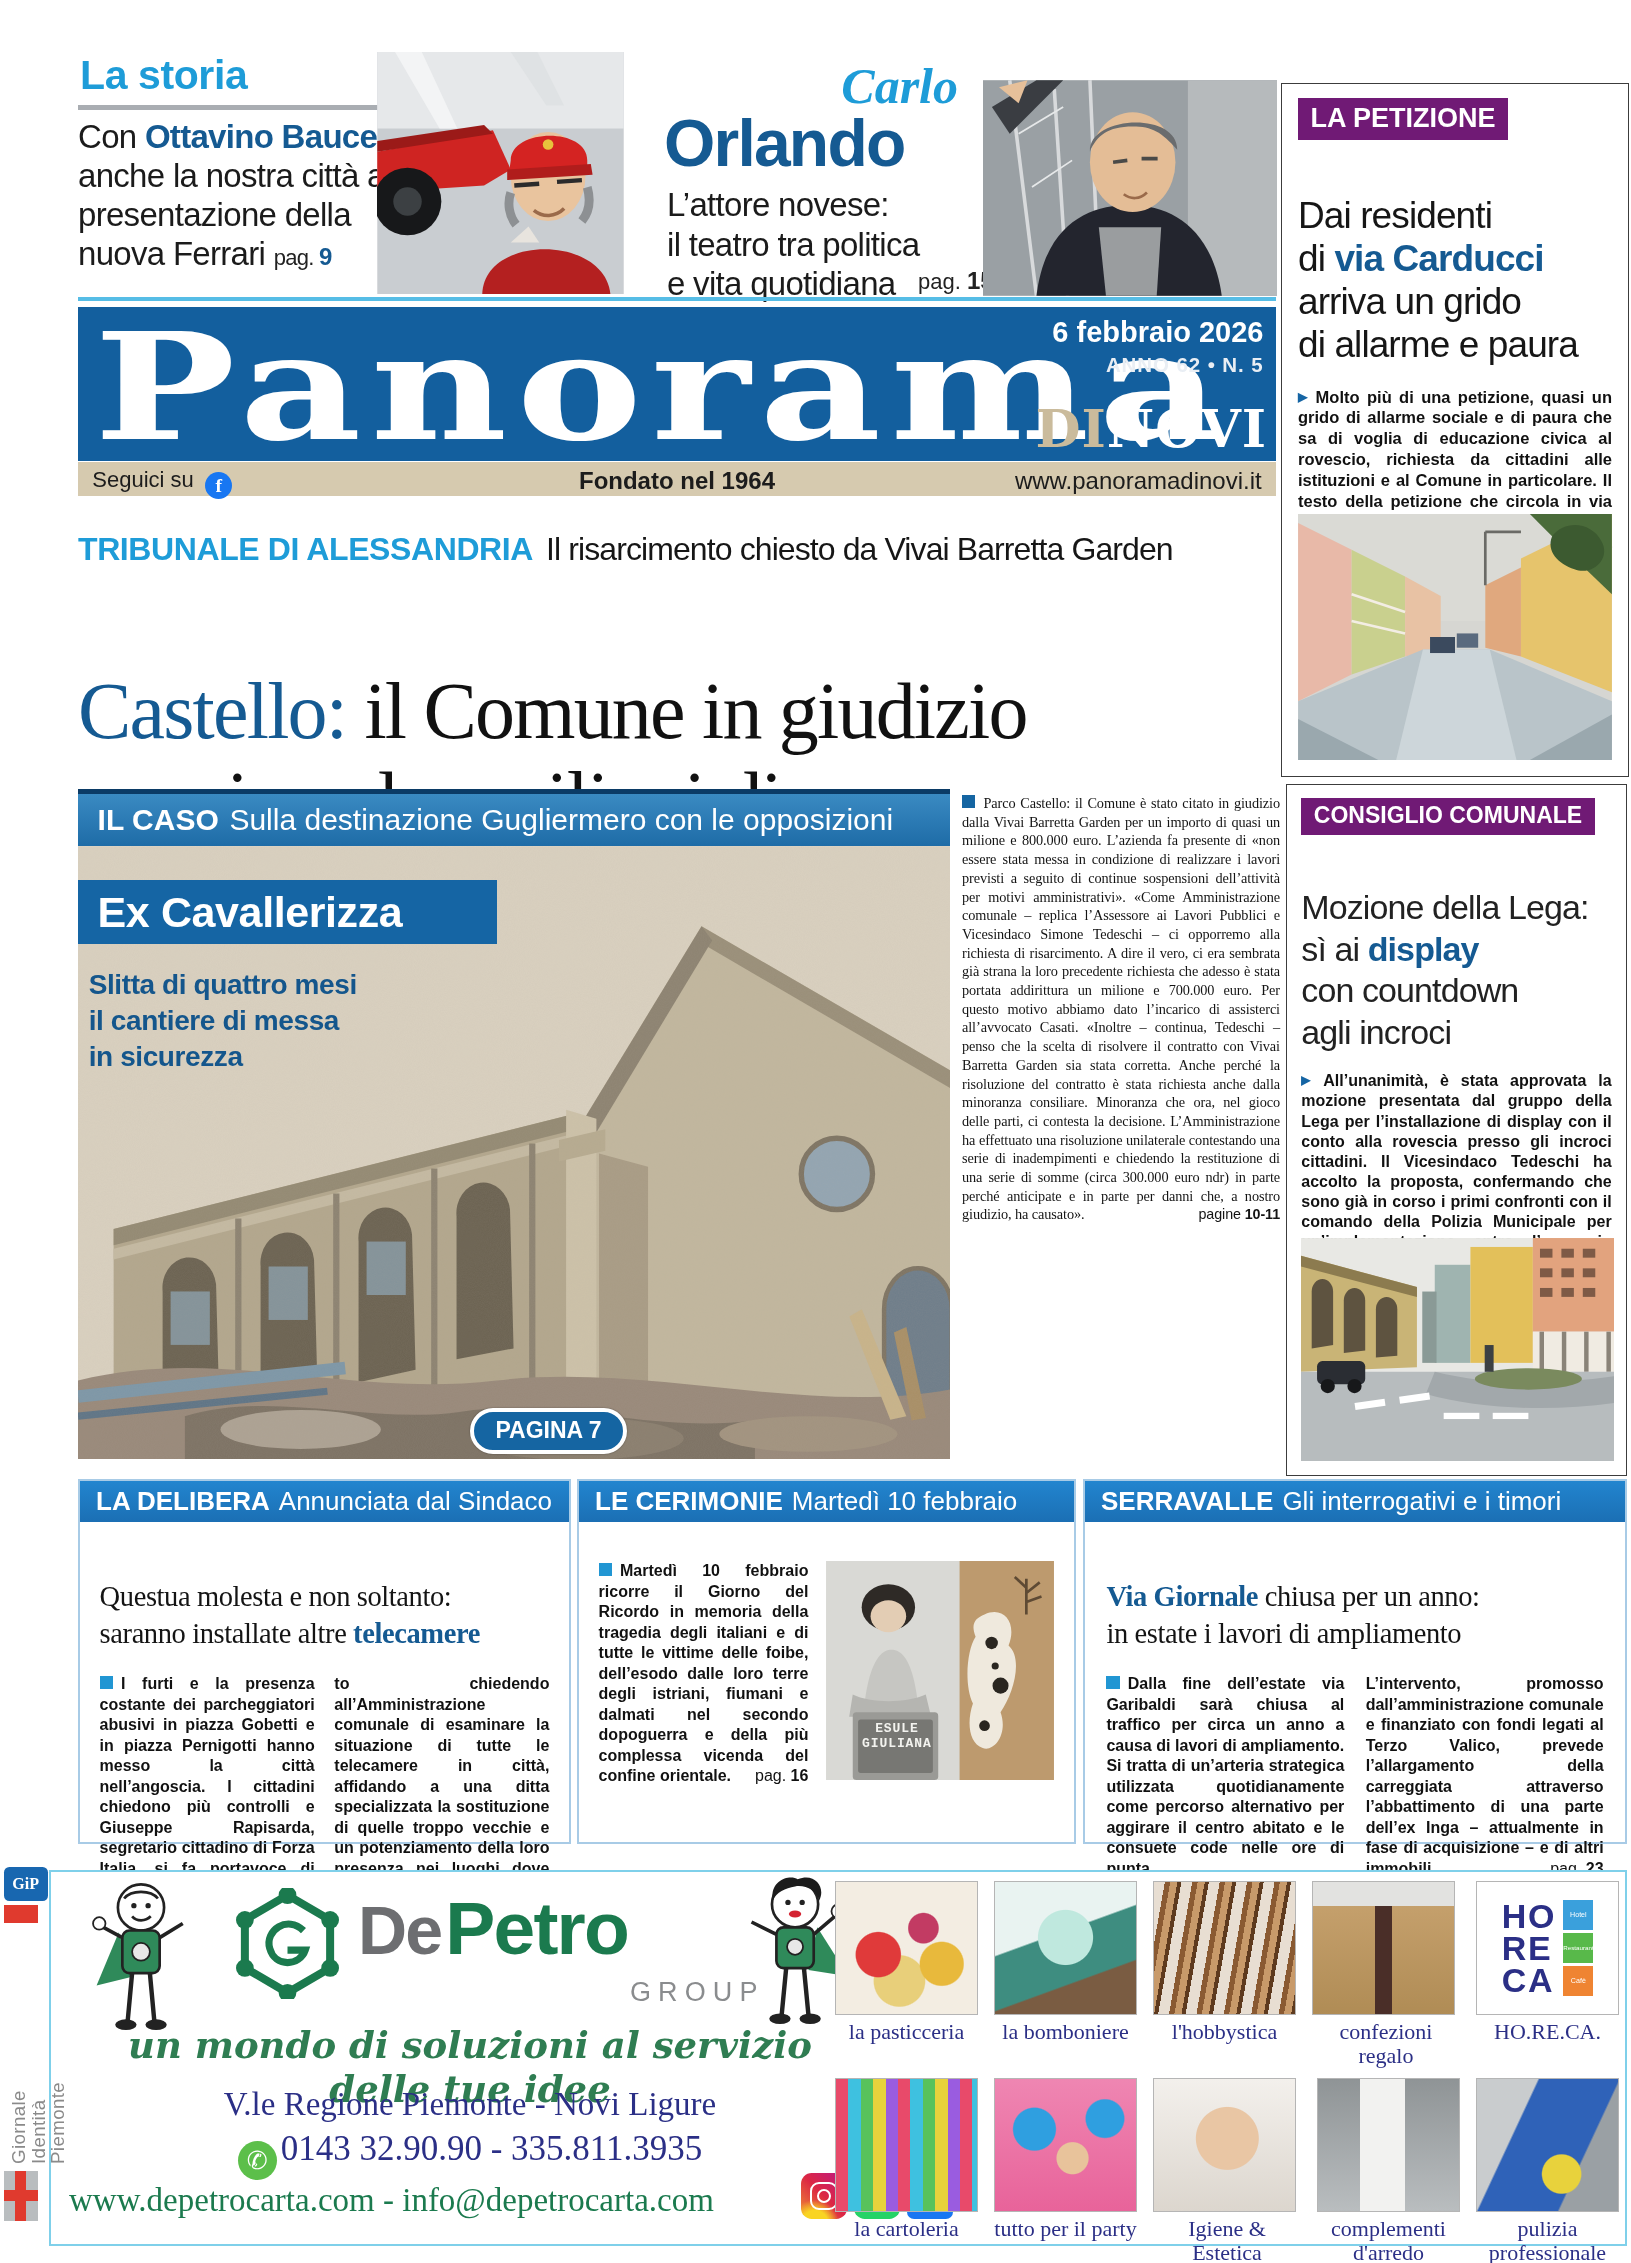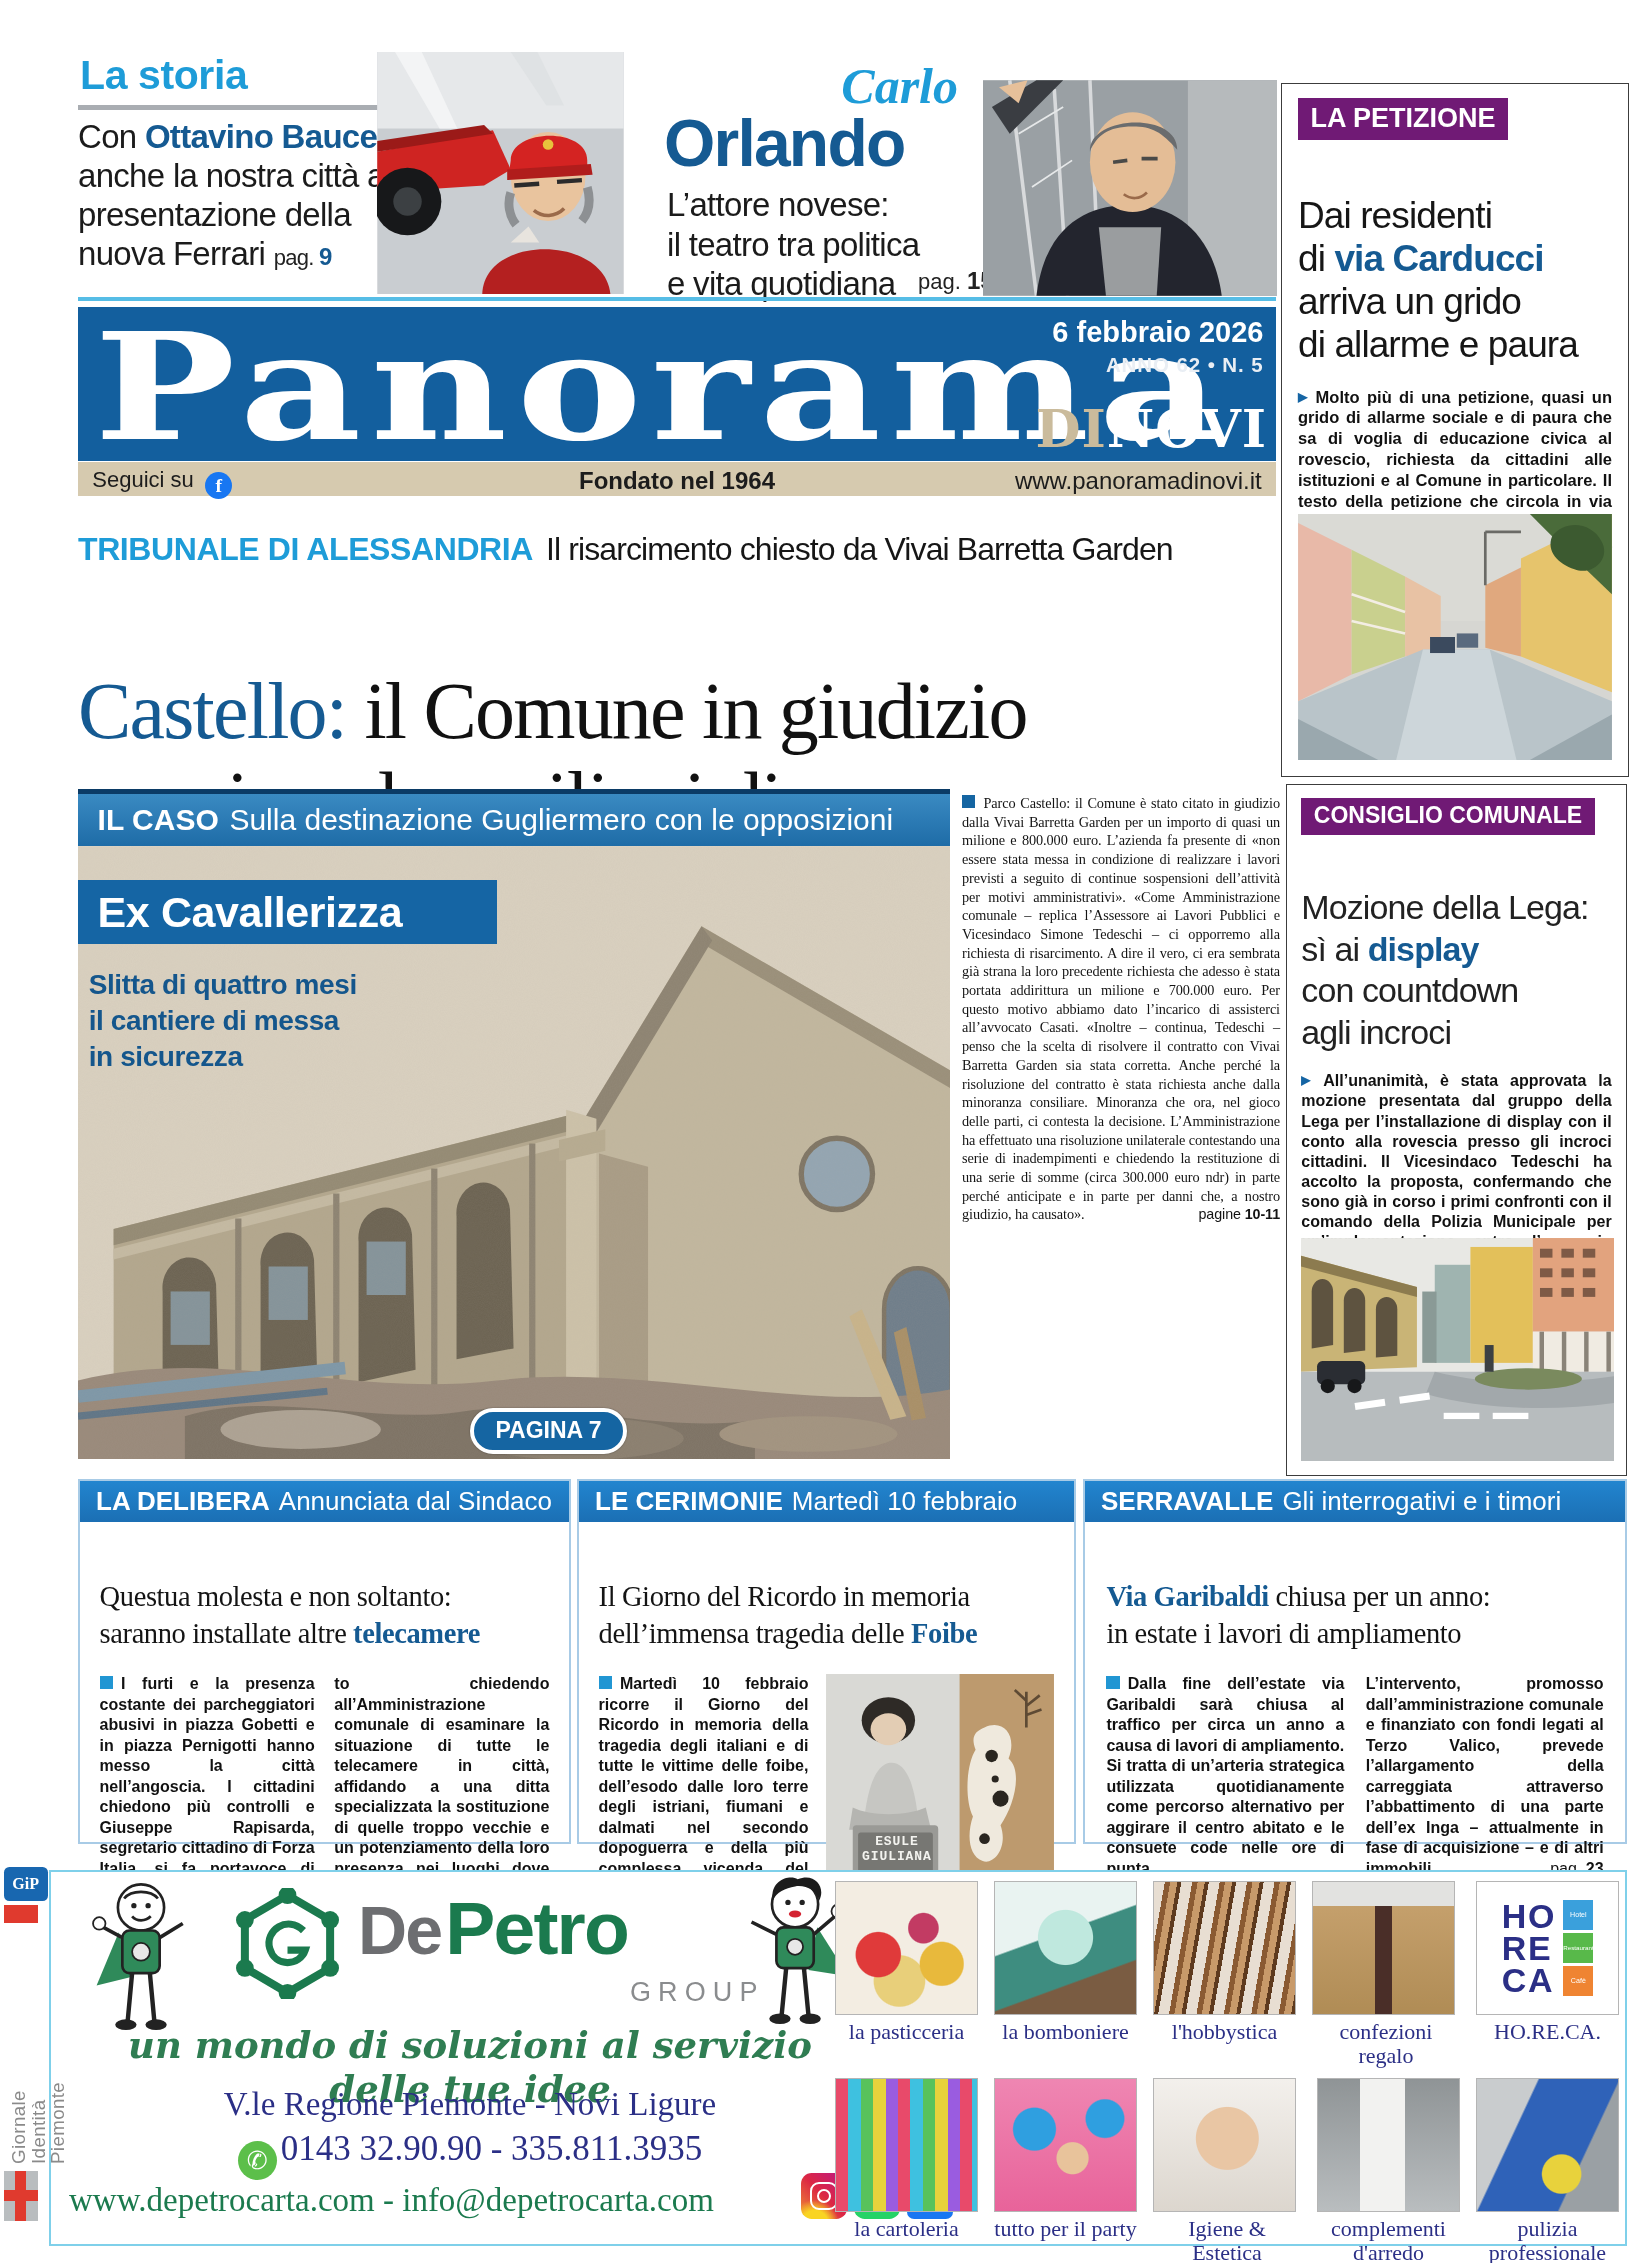--- a/index.html
+++ b/index.html
@@ -401,24 +401,20 @@
         </div>
       </div>
     </div>
   </div>
 
   <div class="abs bbox" style="left:577px;top:1479px;width:499px;height:365px;">
     <div class="bbox-head">
       <b>LE CERIMONIE</b><span>Martedì 10 febbraio</span>
     </div>
     <div style="padding:18px 19.6px 0;">
-      <div class="bbox-title pl">
-        <span>Il Giorno del Ricordo in memoria
-dell’immensa tragedia delle </span><b>Foibe</b><span></span>
-      </div>
       <div style="display:flex;gap:18px;margin-top:21.4px;">
         <div class="bcol" style="width:214px;">
           <span class="sq sq-cyan"></span><span>Martedì 10 febbraio ricorre il Giorno del Ricordo in memoria della tragedia degli italiani e di tutte le vittime delle foibe, dell’esodo dalle loro terre degli istriani, fiumani e dalmati nel secondo dopoguerra e della più complessa vicenda del confine orientale. </span><span class="refline"><span>pag.</span> <b>16</b></span>
         </div>
         <div style="position:relative;width:228px;height:219px;">
           <svg width="228" height="219" viewBox="0 0 256 246">
             <rect width="256" height="246" fill="#d9d9d5"></rect>
             <rect x="150" width="106" height="246" fill="#bd9a6e"></rect>
             <path d="M178,60 C200,50 215,70 205,95 C222,110 210,150 196,170 C205,195 188,215 176,210 C160,205 158,180 165,160 C155,140 158,100 168,85 C162,70 168,64 178,60 Z" fill="#efe9dd"></path>
             <g fill="#2a2620">
@@ -441,21 +437,21 @@
       </div>
     </div>
   </div>
 
   <div class="abs bbox" style="left:1083px;top:1479px;width:544px;height:365px;">
     <div class="bbox-head">
       <b>SERRAVALLE</b><span>Gli interrogativi e i timori</span>
     </div>
     <div style="padding:18px 21.4px 0;">
       <div class="bbox-title pl">
-        <span></span><b>Via Garibaldi</b><span> chiusa per un anno:
+        <span></span><b>Via Giornale</b><span> chiusa per un anno:
 in estate i lavori di ampliamento</span>
       </div>
       <div style="display:flex;gap:21.4px;margin-top:21.4px;">
         <div class="bcol" style="width:241px;">
           <span class="sq sq-cyan"></span><span>Dalla fine dell’estate via Garibaldi sarà chiusa al traffico per circa un anno a causa di lavori di ampliamento. Si tratta di un’arteria strategica utilizzata quotidianamente come percorso alternativo per aggirare il centro abitato e le consuete code nelle ore di punta.</span>
         </div>
         <div class="bcol" style="width:241px;">
           <span>L’intervento, promosso dall’amministrazione comunale e finanziato con fondi legati al Terzo Valico, prevede l’allargamento della carreggiata attraverso l’abbattimento di una parte dell’ex Inga – attualmente in fase di acquisizione – e di altri immobili. </span><span class="refline"><span>pag.</span> <b>23</b></span>
         </div>
       </div>

